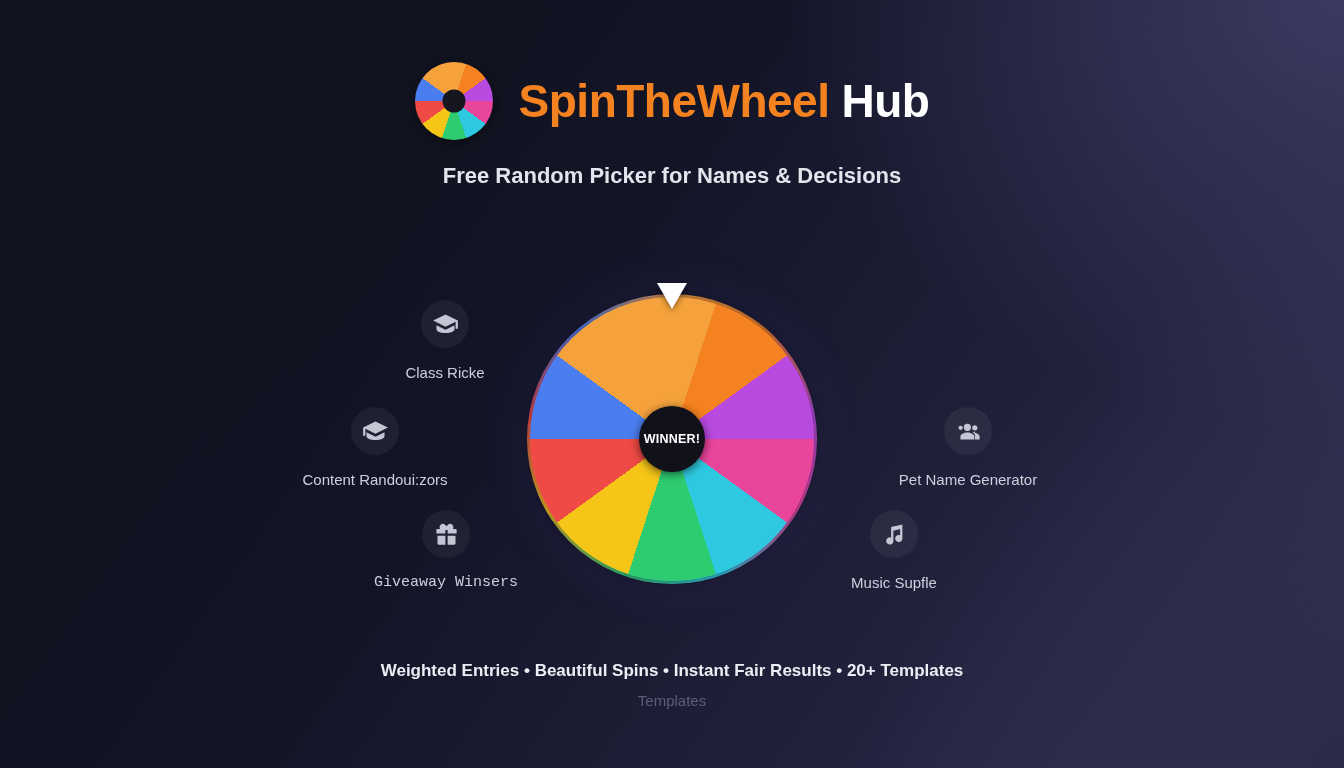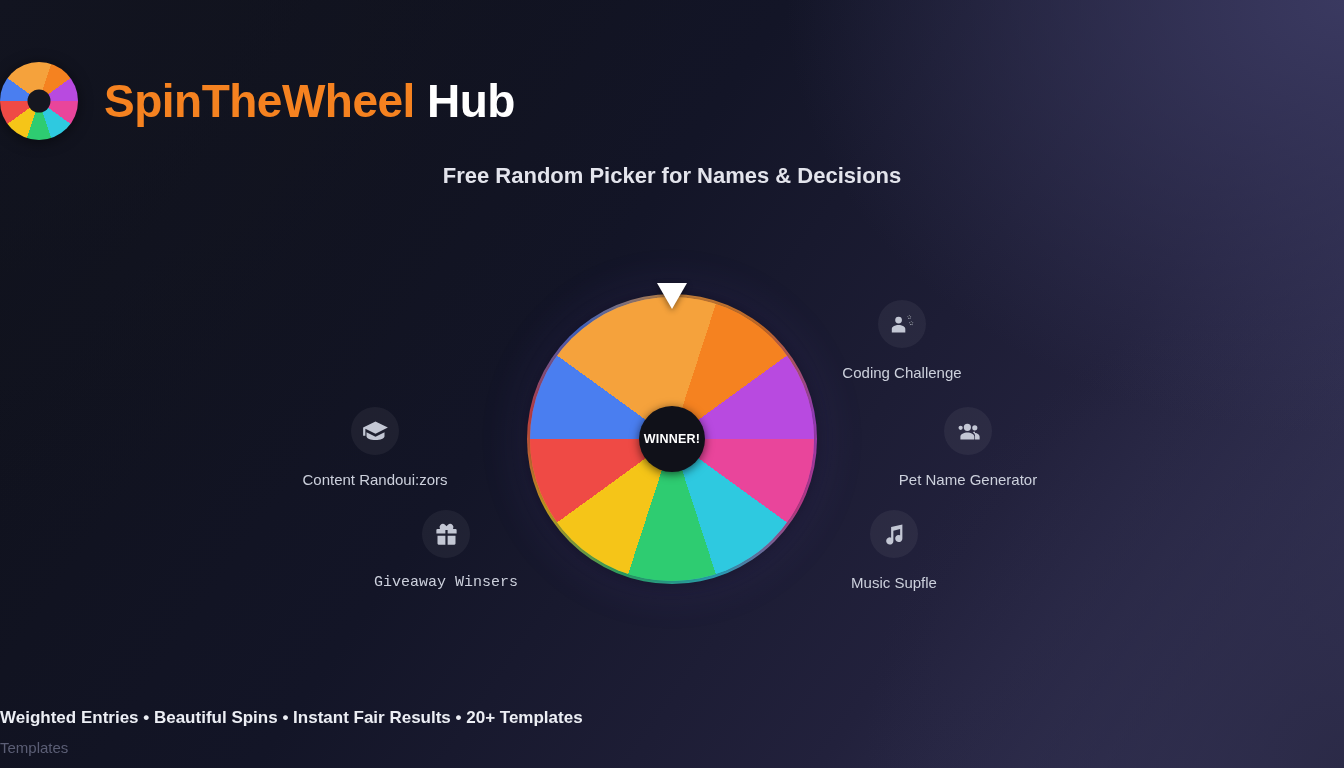--- a/index.html
+++ b/index.html
@@ -10,21 +10,21 @@
       radial-gradient(ellipse 900px 700px at 100% 0%, #3a3960 0%, rgba(58,57,96,0) 62%),
       radial-gradient(ellipse 800px 800px at 100% 100%, #2b2a47 0%, rgba(43,42,71,0) 60%),
       radial-gradient(ellipse 1000px 800px at 0% 0%, #121420 0%, rgba(18,20,32,0) 70%),
       linear-gradient(125deg, #0e1018 0%, #131527 42%, #22213c 72%, #3b3a60 100%);
     color:#e8e9ef;
     position:relative;
   }
 
   
   .header { position:absolute; top:62px; left:0; width:100%; text-align:center; }
-  .brand-row { display:flex; align-items:center; justify-content:flex-start; gap:26px; }
+  .brand-row { display:flex; align-items:center; justify-content:center; gap:26px; }
   .logo-wheel {
     width:78px; height:78px; border-radius:50%; position:relative; flex:none;
     box-shadow:0 2px 14px rgba(0,0,0,.5);
   }
   .logo-wheel .hub {
     position:absolute; left:50%; top:50%; transform:translate(-50%,-50%);
     width:23px; height:23px; border-radius:50%; background:#15161f;
   }
   .brand-title { font-size:46px; font-weight:bold; letter-spacing:-.5px; line-height:1; }
   .brand-title .t1 { color:#f58220; }
@@ -69,41 +69,49 @@
   .cat .label { margin-top:16px; font-size:15px; color:#ccd0dc; white-space:nowrap; }
 
   .l1 { left:330px; top:15px; }
   .l2 { left:260px; top:122px; }
   .l3 { left:331px; top:225px;font-family:Liberation Mono, monospace; }
   .r1 { left:787px; top:15px; }
   .r2 { left:853px; top:122px; }
   .r3 { left:779px; top:225px; }
 
   
-  .footer { position:absolute; top:661px; left:0; width:100%; text-align:left;margin-top:47px; }
+  .footer { position:absolute; top:661px; left:0; width:100%; text-align:center; }
   .features { font-size:17px; font-weight:bold; color:#eceef4; }
   .sub { margin-top:11px; font-size:15px; color:#5b5e75; }
 </style>
 </head>
 <body>
 
 <div class="header">
   <div class="brand-row">
     <div class="logo-wheel" id="logo-wheel" style="background: conic-gradient(rgb(245, 162, 60) 0deg, rgb(245, 162, 60) 18deg, rgb(124, 92, 224) -18deg, rgb(124, 92, 224) 18deg, rgb(245, 130, 32) 18deg, rgb(245, 130, 32) 54deg, rgb(184, 74, 224) 54deg, rgb(184, 74, 224) 90deg, rgb(233, 69, 155) 90deg, rgb(233, 69, 155) 126deg, rgb(46, 201, 224) 126deg, rgb(46, 201, 224) 162deg, rgb(46, 204, 113) 162deg, rgb(46, 204, 113) 198deg, rgb(245, 197, 24) 198deg, rgb(245, 197, 24) 234deg, rgb(239, 74, 69) 234deg, rgb(239, 74, 69) 270deg, rgb(74, 126, 240) 270deg, rgb(74, 126, 240) 306deg, rgb(245, 162, 60) 306deg, rgb(245, 162, 60) 342deg);">
       <div class="hub"></div>
     </div>
     <div class="brand-title">
       <span class="t1">SpinTheWheel</span><span class="t2">Hub</span>
     </div>
   </div>
   <div class="tagline">Free Random Picker for Names &amp; Decisions</div>
 </div>
 
 <div class="stage">
 
+  <div class="cat l1">
+    <div class="circle">
+      <svg viewBox="0 0 24 24">
+          <path d="M12 3 1 8.5l11 5.5 9-4.5v6.2h2V8.5L12 3zM4 12.6v3.6c0 1.9 3.6 3.4 8 3.4s8-1.5 8-3.4v-3.6l-8 4-8-4z"></path>
+        </svg>
+    </div>
+    <div class="label">Class Ricke</div>
+  </div>
 
   <div class="cat l2">
     <div class="circle">
       <svg viewBox="0 0 24 24" style="transform:scaleX(-1)">
           <path d="M12 3 1 8.5l11 5.5 9-4.5v6.2h2V8.5L12 3zM4 12.6v3.6c0 1.9 3.6 3.4 8 3.4s8-1.5 8-3.4v-3.6l-8 4-8-4z"></path>
         </svg>
     </div>
     <div class="label">Content Randoui:zors</div>
   </div>
 
@@ -118,30 +126,20 @@
 
   <div class="wheel-wrap">
     <div class="pointer"></div>
     <div class="wheel" id="main-wheel" style="background: conic-gradient(rgb(245, 162, 60) 0deg, rgb(245, 162, 60) 18deg, rgb(124, 92, 224) -18deg, rgb(124, 92, 224) 18deg, rgb(245, 130, 32) 18deg, rgb(245, 130, 32) 54deg, rgb(184, 74, 224) 54deg, rgb(184, 74, 224) 90deg, rgb(233, 69, 155) 90deg, rgb(233, 69, 155) 126deg, rgb(46, 201, 224) 126deg, rgb(46, 201, 224) 162deg, rgb(46, 204, 113) 162deg, rgb(46, 204, 113) 198deg, rgb(245, 197, 24) 198deg, rgb(245, 197, 24) 234deg, rgb(239, 74, 69) 234deg, rgb(239, 74, 69) 270deg, rgb(74, 126, 240) 270deg, rgb(74, 126, 240) 306deg, rgb(245, 162, 60) 306deg, rgb(245, 162, 60) 342deg);">
       <div class="hub">
         <span>WINNER!</span>
       </div>
     </div>
   </div>
 
-  <div class="cat r1">
-    <div class="circle">
-      <svg viewBox="0 0 24 24">
-          <path d="M8.5 11a3 3 0 1 0 0-6 3 3 0 0 0 0 6zm0 1.5c-3 0-6 1.5-6 3.4V19h12v-3.1c0-1.9-3-3.4-6-3.4zM18 3.4l.5 1.2 1.3.2-.9 1 .2 1.3-1.1-.6-1.1.6.2-1.3-.9-1 1.3-.2L18 3.4zm1.8 5.4.5 1.3 1.4.2-1 1 .3 1.4-1.2-.7-1.2.7.2-1.4-1-1 1.4-.2.6-1.3z"></path>
-          <circle cx="18" cy="5.3" r="1.1" fill="#2a2c3c"></circle>
-          <circle cx="19.8" cy="10.8" r="1.2" fill="#2a2c3c"></circle>
-        </svg>
-    </div>
-    <div class="label">Coding Challenge</div>
-  </div>
 
   <div class="cat r3">
     <div class="circle">
       <svg viewBox="0 0 24 24">
           <path d="M19 3 9 5.3v9.5a3.2 3.2 0 1 0 2 2.9V8.6l6-1.4v5.4a3.2 3.2 0 1 0 2 2.9V3z"></path>
         </svg>
     </div>
     <div class="label">Music Supfle</div>
   </div>
 

